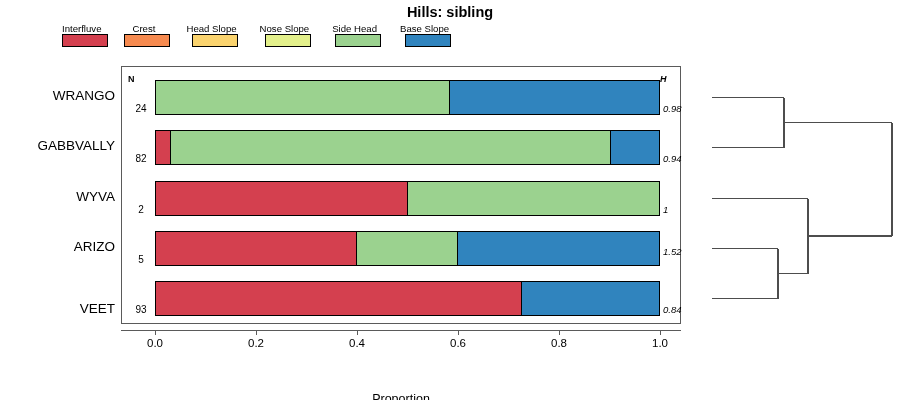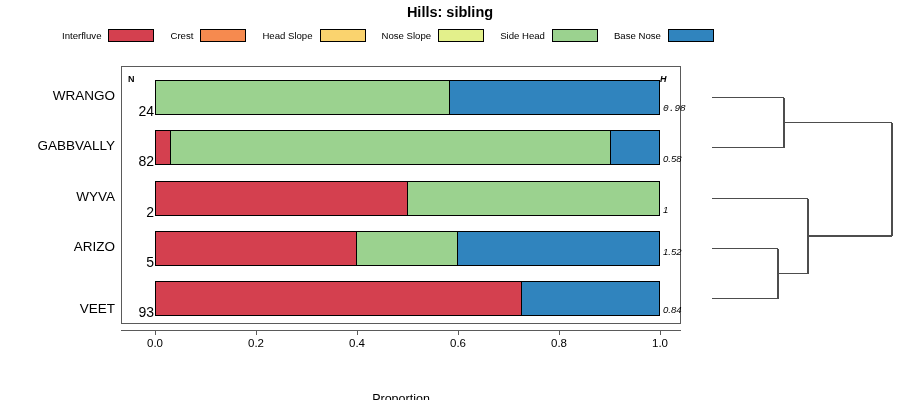--- a/index.html
+++ b/index.html
@@ -46,20 +46,21 @@
     display: flex;
     justify-content: flex-start;
     align-items: center;
     padding-left: 62px;
     box-sizing: border-box;
   }
   .legend-entry {
     display: flex;
     align-items: center;
     margin-right: 16px;
+    flex-direction: column;
   }
   .legend-label {
     font-size: 9.6px;
     color: #000;
     margin-right: 7px;
     white-space: nowrap;
   }
   .legend-swatch {
     width: 46px;
     height: 13px;
@@ -93,23 +94,23 @@
   .ylabel {
     position: absolute;
     width: 110px;
     text-align: right;
     font-size: 13.5px;
     color: #000;
     white-space: nowrap;
   }
   .nval {
     position: absolute;
-    font-size: 14px;
-    color: #000;
-    text-align: right;
+    font-size: 10px;
+    color: #000;
+    text-align: center;
     width: 26px;
   }
   .hval {
     position: absolute;
     font-size: 9.5px;
     font-style: italic;
     color: #000;
     text-align: left;
     width: 34px;
   }
@@ -197,41 +198,41 @@
       </div>
       <div class="legend-entry">
         <span class="legend-label">Nose Slope</span>
         <span class="legend-swatch" style="background: rgb(227, 240, 139);"></span>
       </div>
       <div class="legend-entry">
         <span class="legend-label">Side Head</span>
         <span class="legend-swatch" style="background: rgb(155, 210, 143);"></span>
       </div>
       <div class="legend-entry">
-        <span class="legend-label">Base Nose</span>
+        <span class="legend-label">Base Slope</span>
         <span class="legend-swatch" style="background: rgb(48, 132, 190);"></span>
       </div>
     </div>
 
   <div class="panel"></div>
 
   <div class="hdr hdr-n">N</div>
   <div class="hdr hdr-h">H</div>
 
   <div id="rows-layer">
       <div class="ylabel" style="left: 5px; top: 88px;">WRANGO</div>
       <div class="nval" style="left: 128px; top: 103px;">24</div>
-      <div class="hval" style="left: 663px; top: 103px; font-family: Liberation Mono, monospace;">0.98</div>
+      <div class="hval" style="left: 663px; top: 103px;">0.98</div>
       <div class="bar" style="left: 155px; top: 80px; width: 505px;">
         <div class="seg" style="background: rgb(155, 210, 143); flex: 0 0 58.5%;"></div>
         <div class="seg" style="background: rgb(48, 132, 190); flex: 0 0 41.5%;"></div>
       </div>
       <div class="ylabel" style="left: 5px; top: 138px;">GABBVALLY</div>
       <div class="nval" style="left: 128px; top: 153px;">82</div>
-      <div class="hval" style="left: 663px; top: 153px;">0.58</div>
+      <div class="hval" style="left: 663px; top: 153px;">0.94</div>
       <div class="bar" style="left: 155px; top: 130px; width: 505px;">
         <div class="seg" style="background: rgb(212, 64, 79); flex: 0 0 3%;"></div>
         <div class="seg" style="background: rgb(155, 210, 143); flex: 0 0 87.5%;"></div>
         <div class="seg" style="background: rgb(48, 132, 190); flex: 0 0 9.5%;"></div>
       </div>
       <div class="ylabel" style="left: 5px; top: 189px;">WYVA</div>
       <div class="nval" style="left: 128px; top: 204px;">2</div>
       <div class="hval" style="left: 663px; top: 204px;">1</div>
       <div class="bar" style="left: 155px; top: 181px; width: 505px;">
         <div class="seg" style="background: rgb(212, 64, 79); flex: 0 0 50%;"></div>

